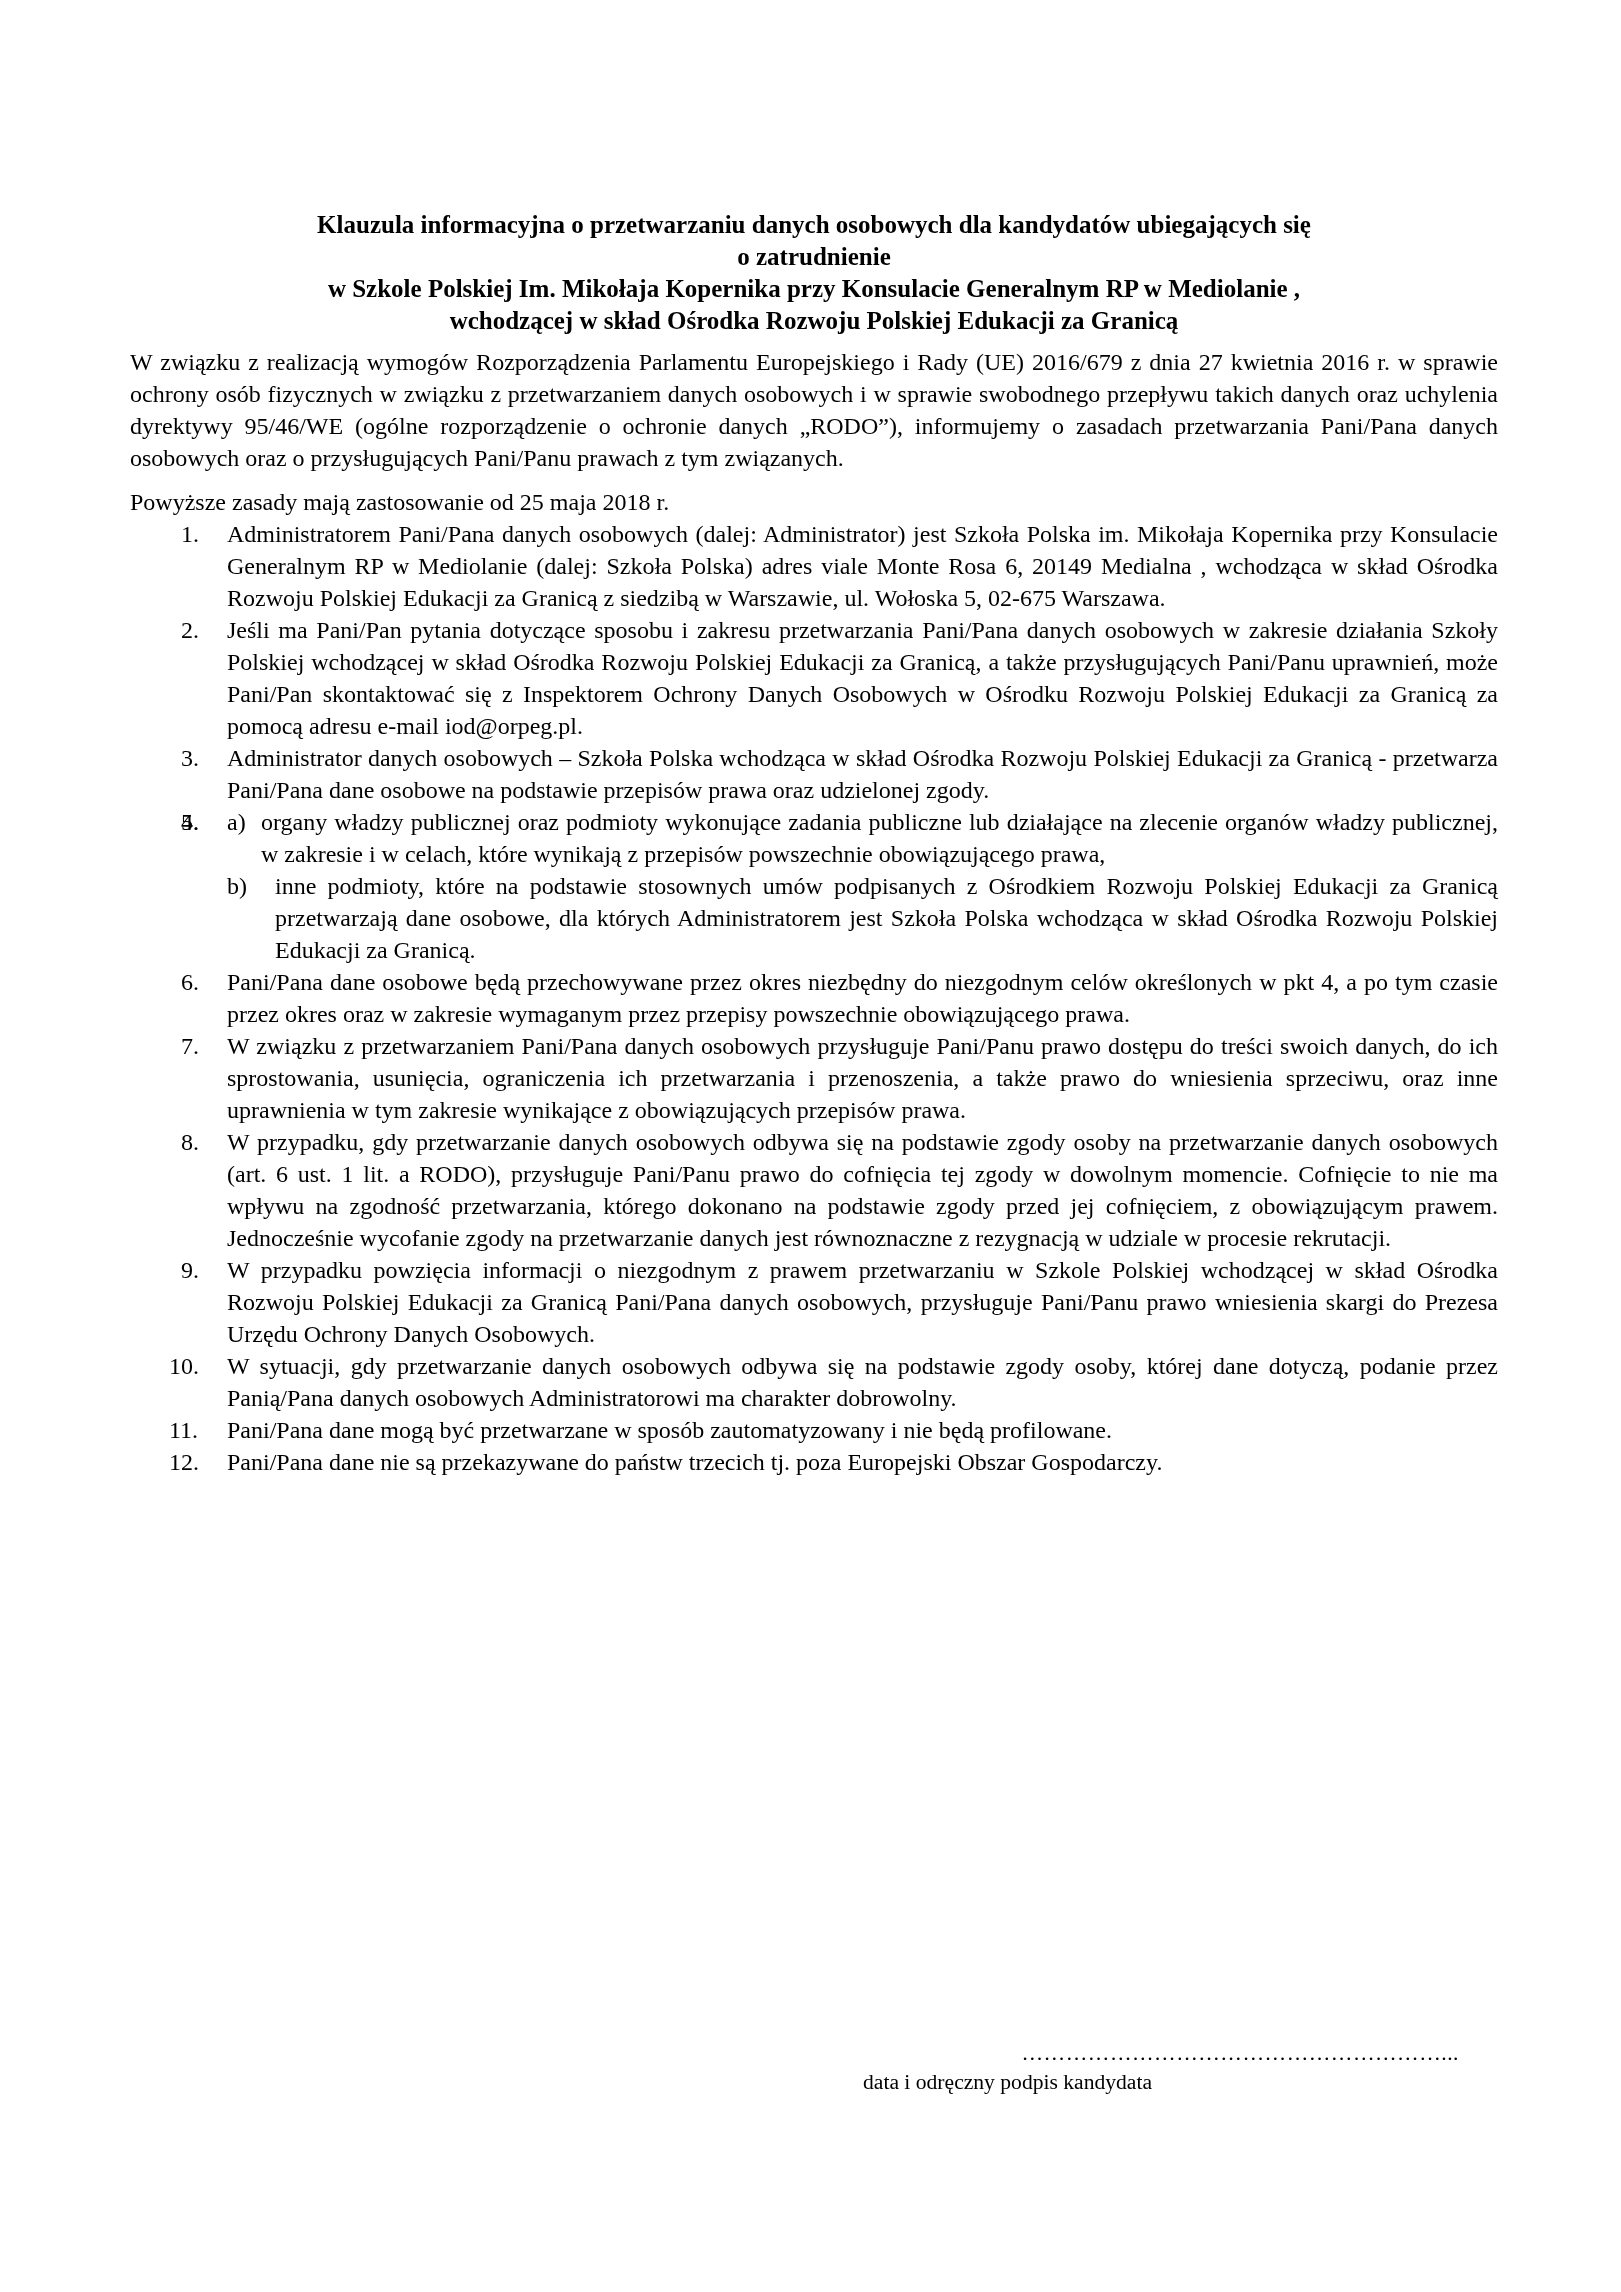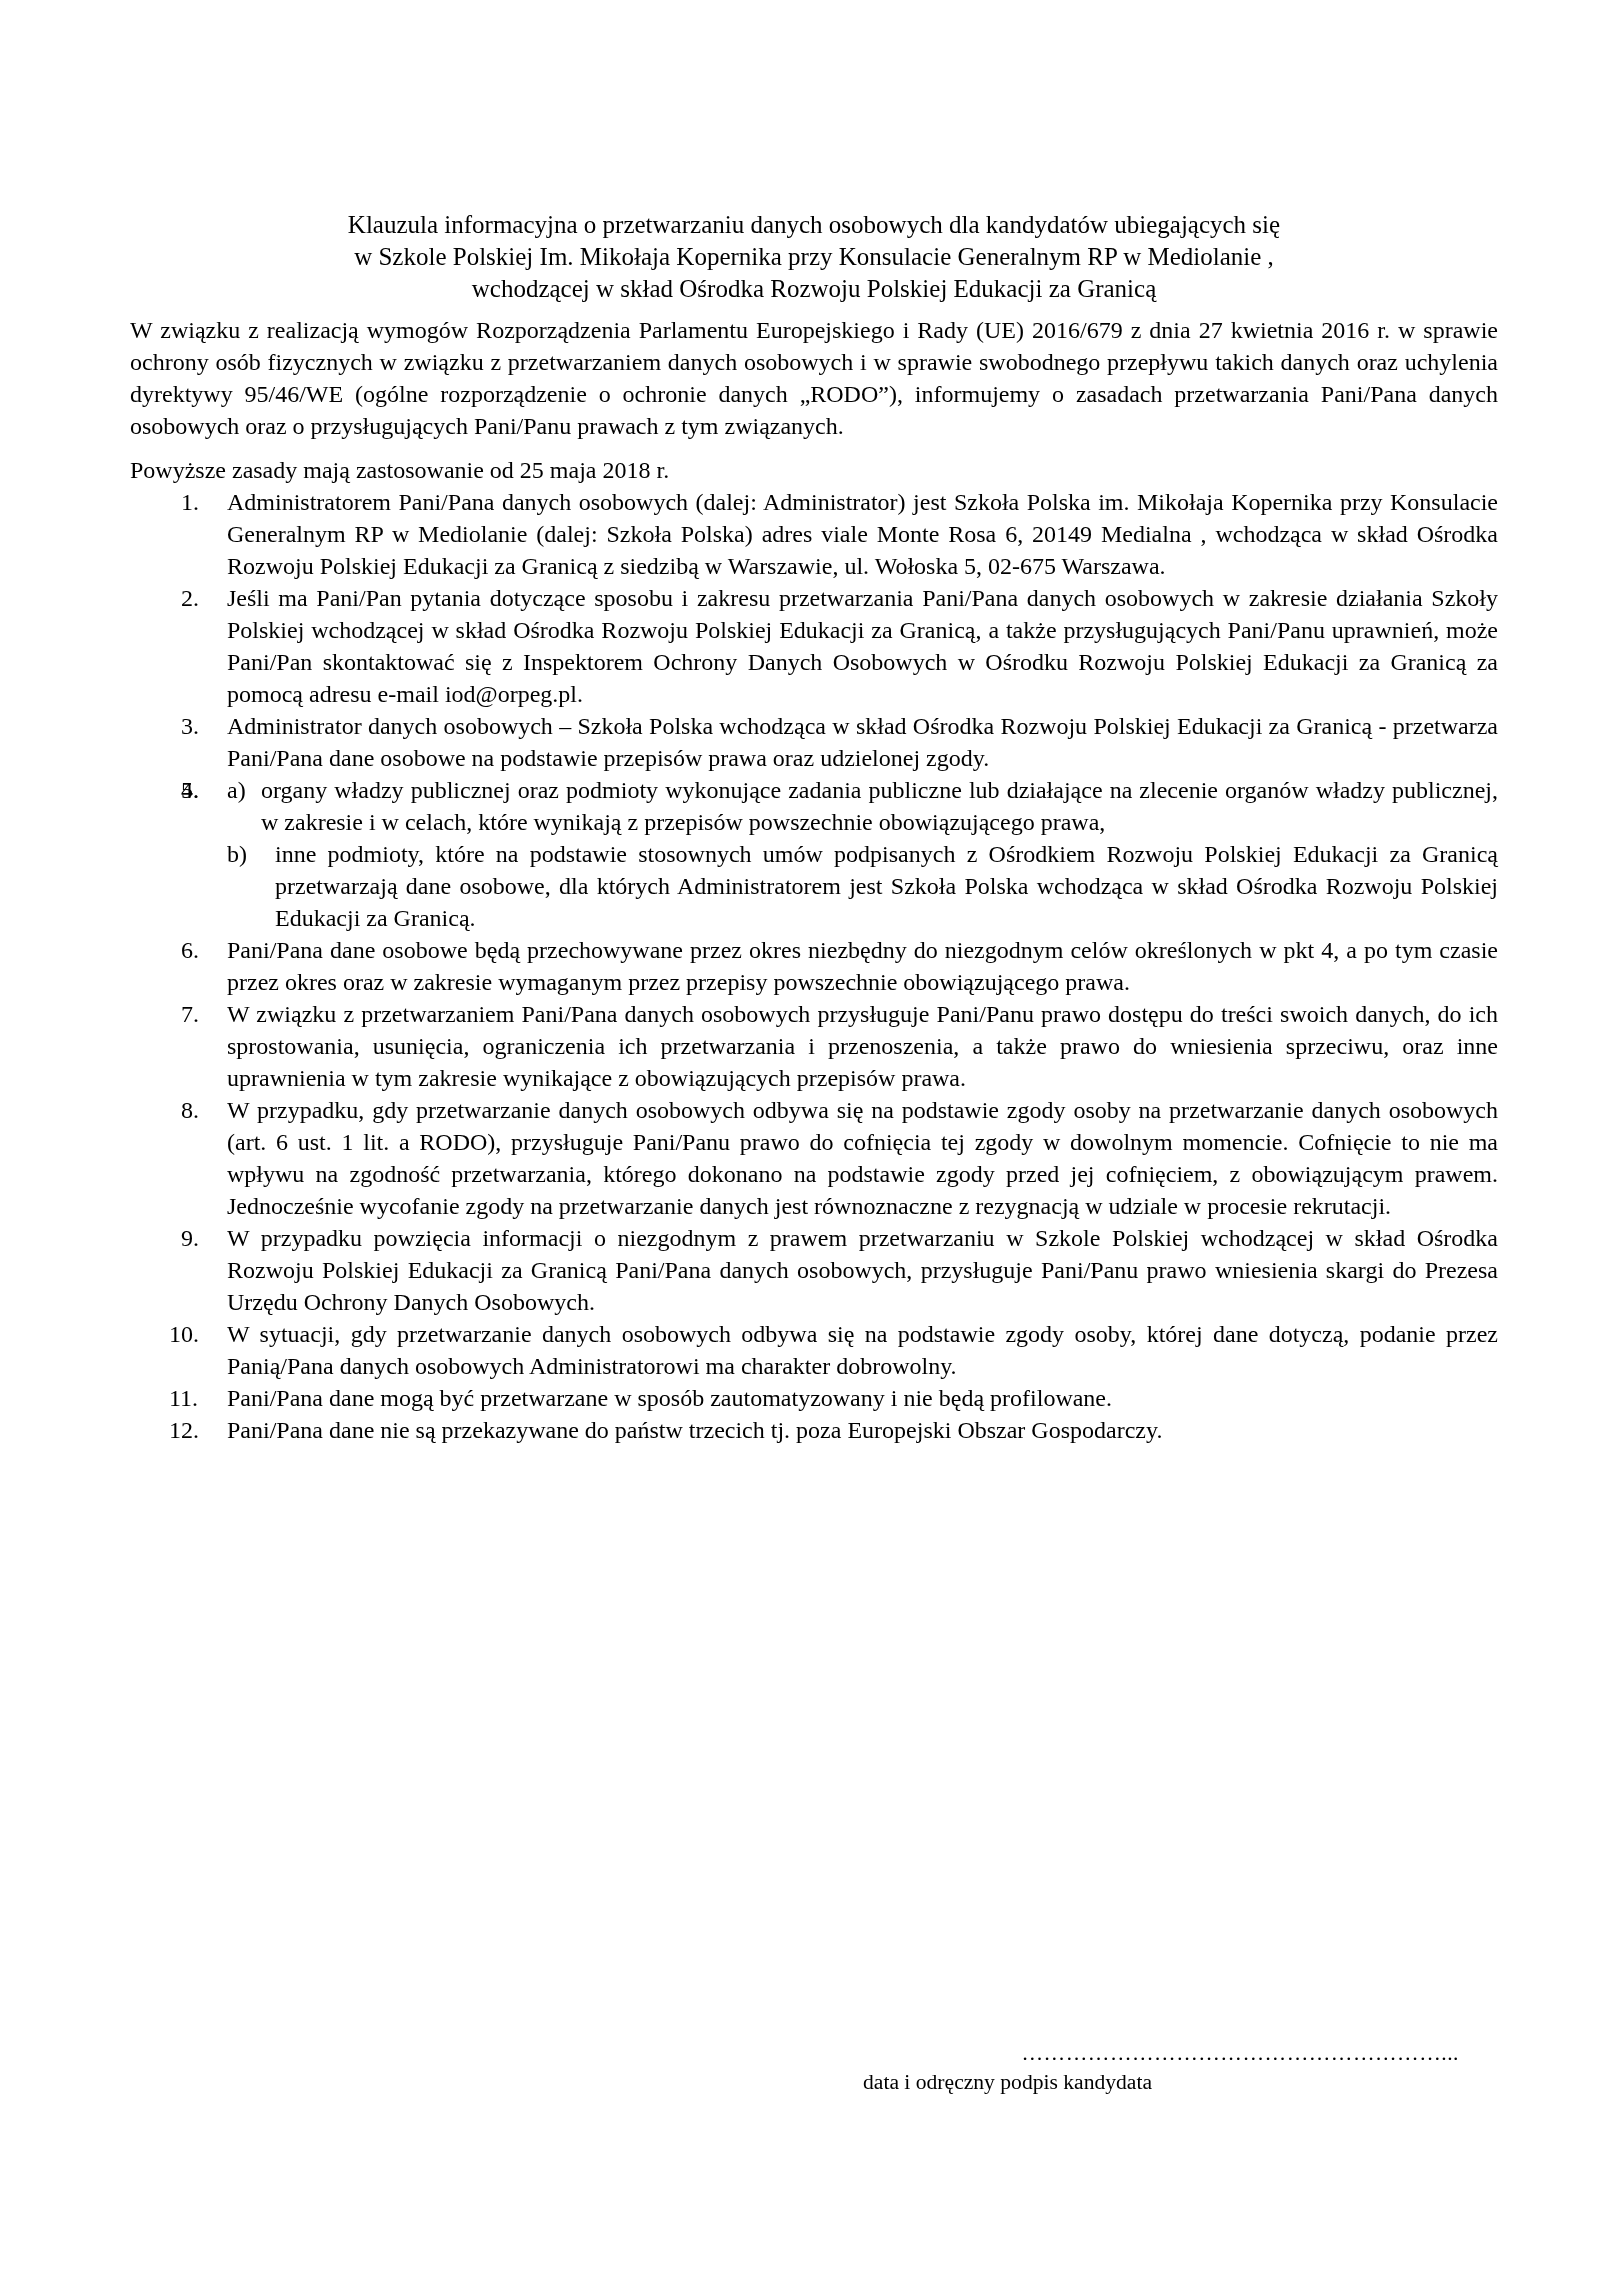--- a/index.html
+++ b/index.html
@@ -17,21 +17,21 @@
       font-size: 24px;
       line-height: 32px;
     }
     .page {
       position: absolute;
       left: 130px;
       top: 209px;
       width: 1368px;
     }
     .title {
-      font-weight: normal;
+      font-weight: bold;
       text-align: center;
       font-size: 25px;
       line-height: 32px;
       margin: 0 0 8.8px 0;
     }
     .title div { margin: 0; }
     .intro {
       text-align: justify;
       margin: 0 0 11.8px 0;
     }
@@ -92,20 +92,21 @@
       padding-right: 19.6px;
     }
   </style>
 </head>
 <body>
 
 <div class="page">
 
   <div class="title">
     <div>Klauzula informacyjna o przetwarzaniu danych osobowych dla kandydatów ubiegających się</div>
+    <div>o zatrudnienie</div>
     <div>w Szkole Polskiej Im. Mikołaja Kopernika przy Konsulacie Generalnym RP w Mediolanie ,</div>
     <div>wchodzącej w skład Ośrodka Rozwoju Polskiej Edukacji za Granicą</div>
   </div>
 
   <p class="intro">W związku z realizacją wymogów Rozporządzenia Parlamentu Europejskiego i Rady (UE) 2016/679 z dnia 27 kwietnia 2016 r. w sprawie ochrony osób fizycznych w związku z przetwarzaniem danych osobowych i w sprawie swobodnego przepływu takich danych oraz uchylenia dyrektywy 95/46/WE (ogólne rozporządzenie o ochronie danych „RODO”), informujemy o zasadach przetwarzania Pani/Pana danych osobowych oraz o przysługujących Pani/Panu prawach z tym związanych.</p>
 
   <p class="effective">Powyższe zasady mają zastosowanie od 25 maja 2018 r.</p>
 
   <ol class="items">
     <li>

